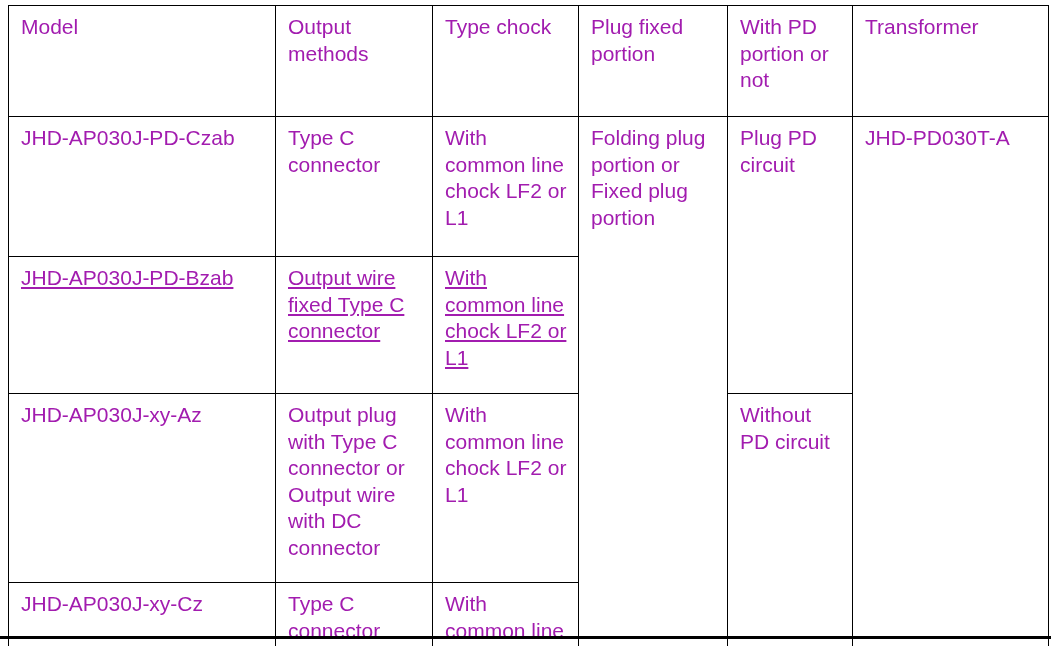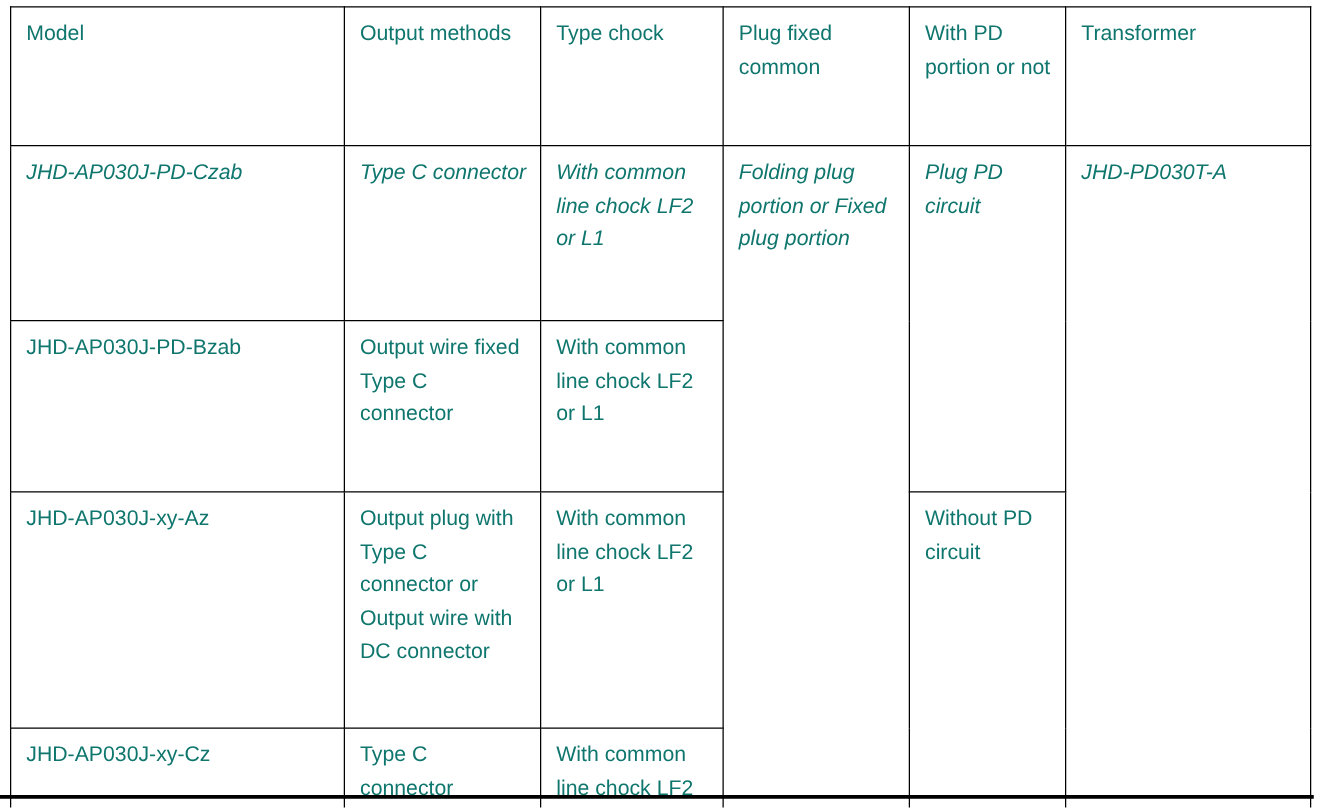--- a/index.html
+++ b/index.html
@@ -27,40 +27,40 @@
     top: 5px;
     width: 1040px;
     border-collapse: collapse;
     table-layout: fixed;
     background: #ffffff;
   }
   table.spec-table td {
     border: 1px solid #000000;
     vertical-align: top;
     padding: 8px 11px 8px 12px;
-    font-size: 17px;
+    font-size: 21px;
     line-height: 26.5px;
     font-family: "Liberation Sans", sans-serif;
-    color: #0f766e;
+    color: #a21caf;
     font-weight: normal;
     word-wrap: break-word;
     overflow-wrap: break-word;
     hyphens: none;
   }
   
   col.c-model       { width: 267px; }
   col.c-output      { width: 157px; }
   col.c-chock       { width: 146px; }
   col.c-plug        { width: 149px; }
   col.c-pd          { width: 125px; }
   col.c-transformer { width: 196px; }
 
   tr.header-row td { height: 94px; }
-  tr.row-1 td { height: 123px; font-style: italic; }
-  tr.row-2 td { height: 120px; }
+  tr.row-1 td { height: 123px; }
+  tr.row-2 td { height: 120px; text-decoration: underline; }
   tr.row-3 td { height: 172px; }
   tr.row-4 td { height: 123px; }
 
   
   .bottom-rule {
     position: absolute;
     left: 0px;
     top: 636px;
     width: 1051px;
     height: 3px;
@@ -79,21 +79,21 @@
       <col class="c-chock">
       <col class="c-plug">
       <col class="c-pd">
       <col class="c-transformer">
     </colgroup>
     <tbody>
       <tr class="header-row">
         <td>Model</td>
         <td>Output methods</td>
         <td>Type chock</td>
-        <td>Plug fixed common</td>
+        <td>Plug fixed portion</td>
         <td>With PD portion or not</td>
         <td>Transformer</td>
       </tr>
 
       <tr class="row-1">
         <td>JHD-AP030J-PD-Czab</td>
         <td>Type C connector</td>
         <td>With common line chock LF2 or L1</td>
         <td rowspan="4">Folding plug portion or Fixed plug portion</td>
         <td rowspan="2">Plug PD circuit</td>

